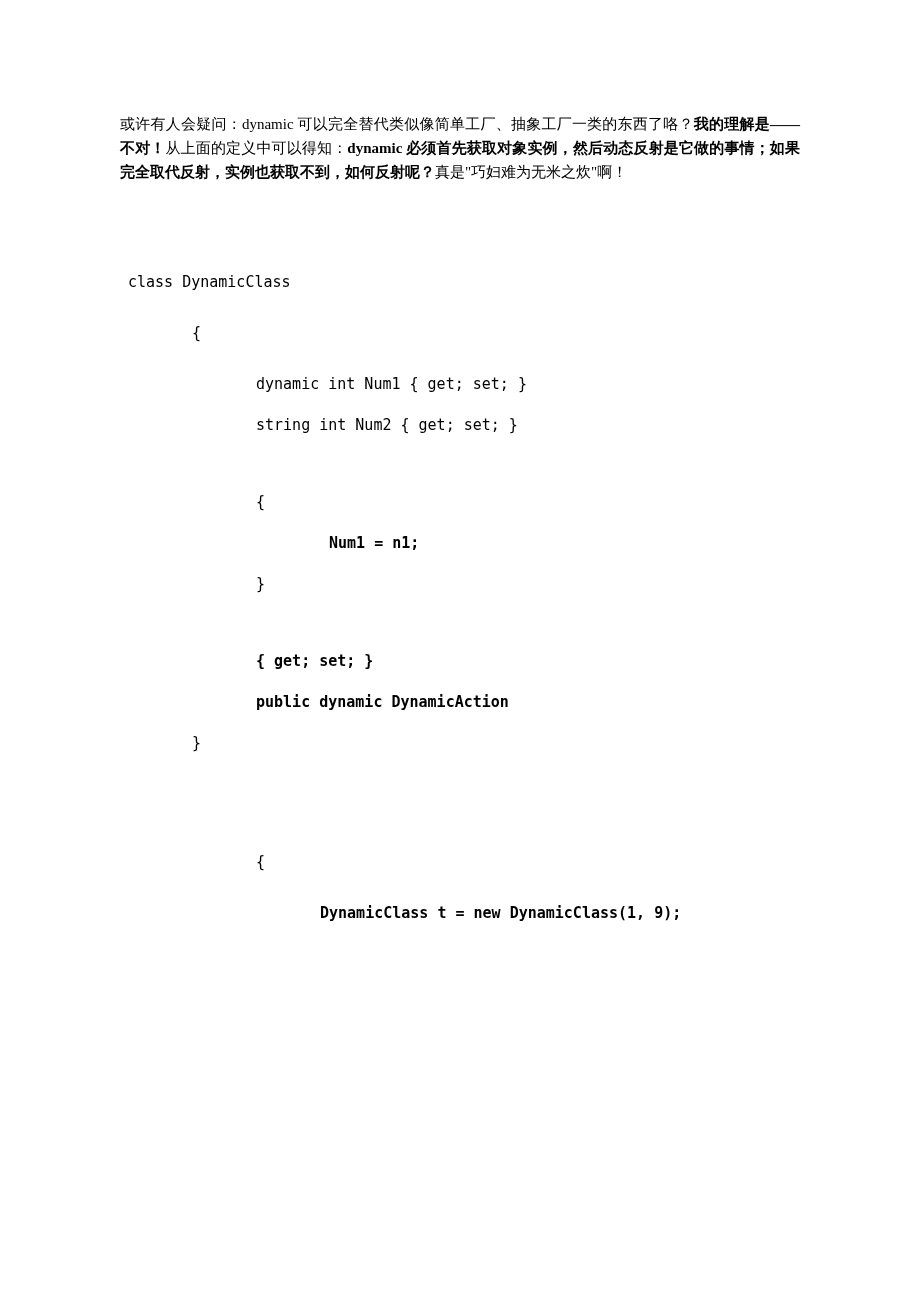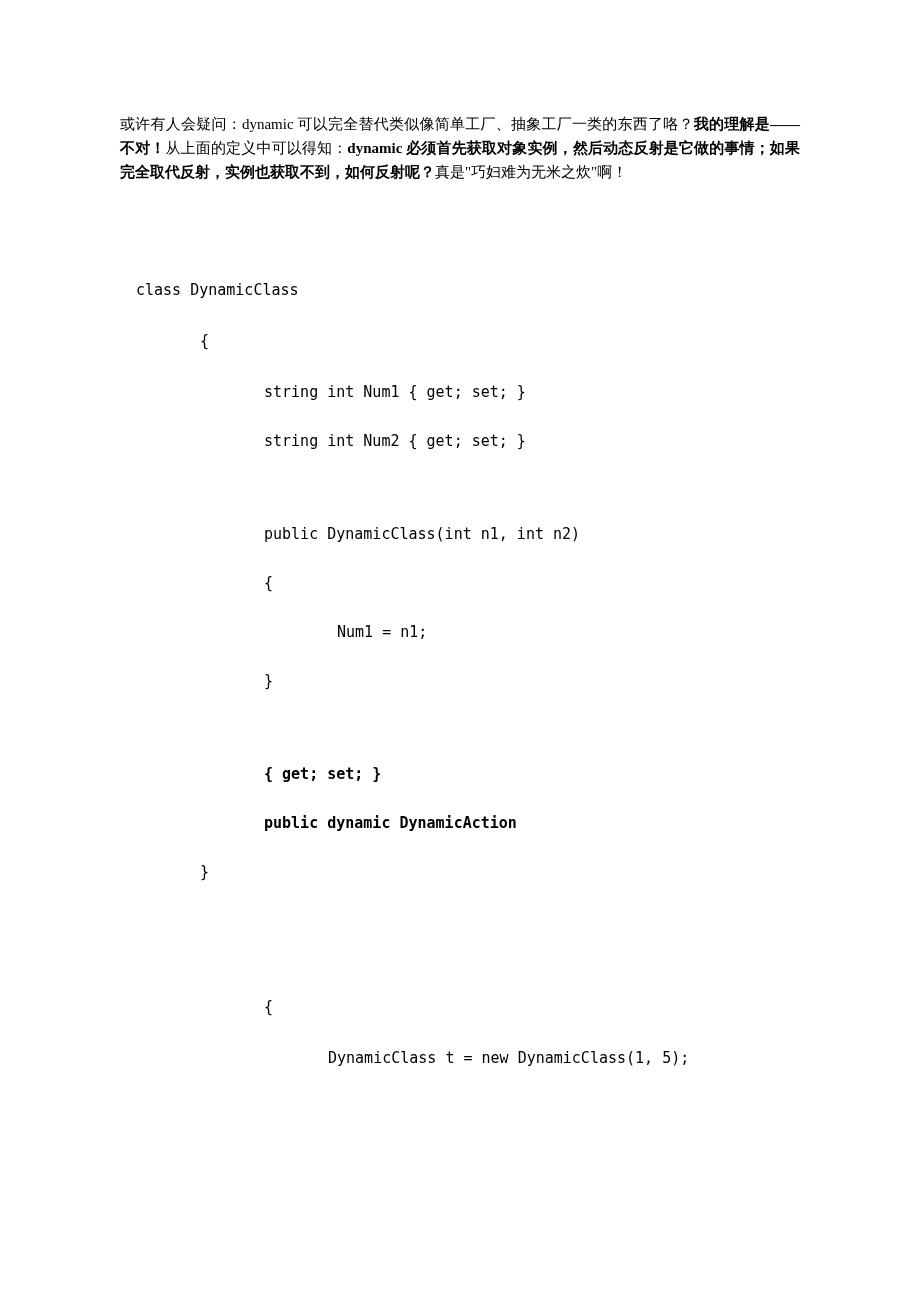--- a/index.html
+++ b/index.html
@@ -28,61 +28,60 @@
   }
   .spacer-md {
     height: 28px;
   }
   .spacer-sm {
     height: 10px;
   }
   .code-line {
     font-family: "SimSun", "NSimSun", monospace;
     white-space: pre;
-    margin: 16px;
+    margin: 8px;
     line-height: 2.2;
   }
   .ind1 { padding-left: 64px; }
   .ind2 { padding-left: 128px; }
-  .ind3 { padding-left: 192px; }
+  .ind3 { padding-left: 192px; font-weight: bold; }
   .mt { margin-top: 18px; }
 </style>
 </head>
 <body>
 
 <div class="page">
 
   <p class="para">
     <span>或许有人会疑问：dynamic 可以完全替代类似像简单工厂、抽象工厂一类的东西了咯？</span><span class="bold">我的理解是——不对！</span><span>从上面的定义中可以得知：</span><span class="bold">dynamic 必须首先获取对象实例，然后动态反射是它做的事情；如果完全取代反射，实例也获取不到，如何反射呢？</span><span>真是"巧妇难为无米之炊"啊！</span>
   </p>
 
   <div class="spacer-lg"></div>
 
 
   <div class="spacer-sm"></div>
 
   <div>
     <p class="code-line">class DynamicClass</p>
     <p class="code-line ind1 mt">{</p>
-    <p class="code-line ind2 mt">string int Num1 { get; set; }</p>
+    <p class="code-line ind2 mt">dynamic int Num1 { get; set; }</p>
     <p class="code-line ind2">string int Num2 { get; set; }</p>
     <div class="spacer-md"></div>
-    <p class="code-line ind2">public DynamicClass(int n1, int n2)</p>
     <p class="code-line ind2">{</p>
     <p class="code-line ind3"> Num1 = n1;</p>
     <p class="code-line ind2">}</p>
     <div class="spacer-md"></div>
     <p class="code-line ind2 bold">{ get; set; }</p>
     <p class="code-line ind2 bold">public dynamic DynamicAction</p>
     <p class="code-line ind1">}</p>
   </div>
 
   <div class="spacer-lg"></div>
 
 
   <div class="spacer-sm"></div>
 
   <div>
     <p class="code-line ind2">{</p>
-    <p class="code-line ind3 mt">DynamicClass t = new DynamicClass(1, 5);</p>
+    <p class="code-line ind3 mt">DynamicClass t = new DynamicClass(1, 9);</p>
   </div>
 
 </div>
 
 </body></html>

